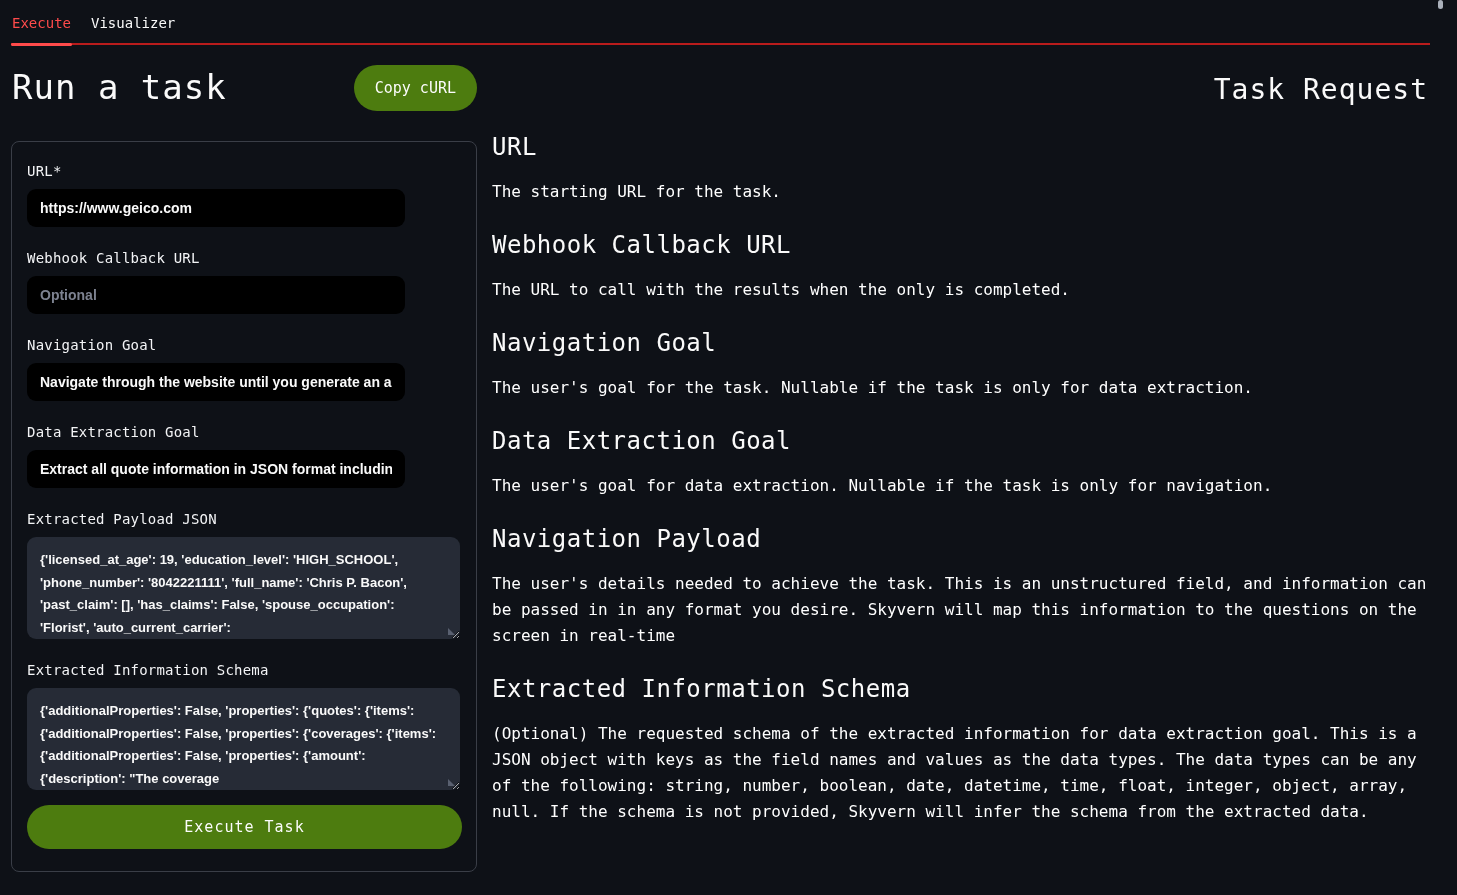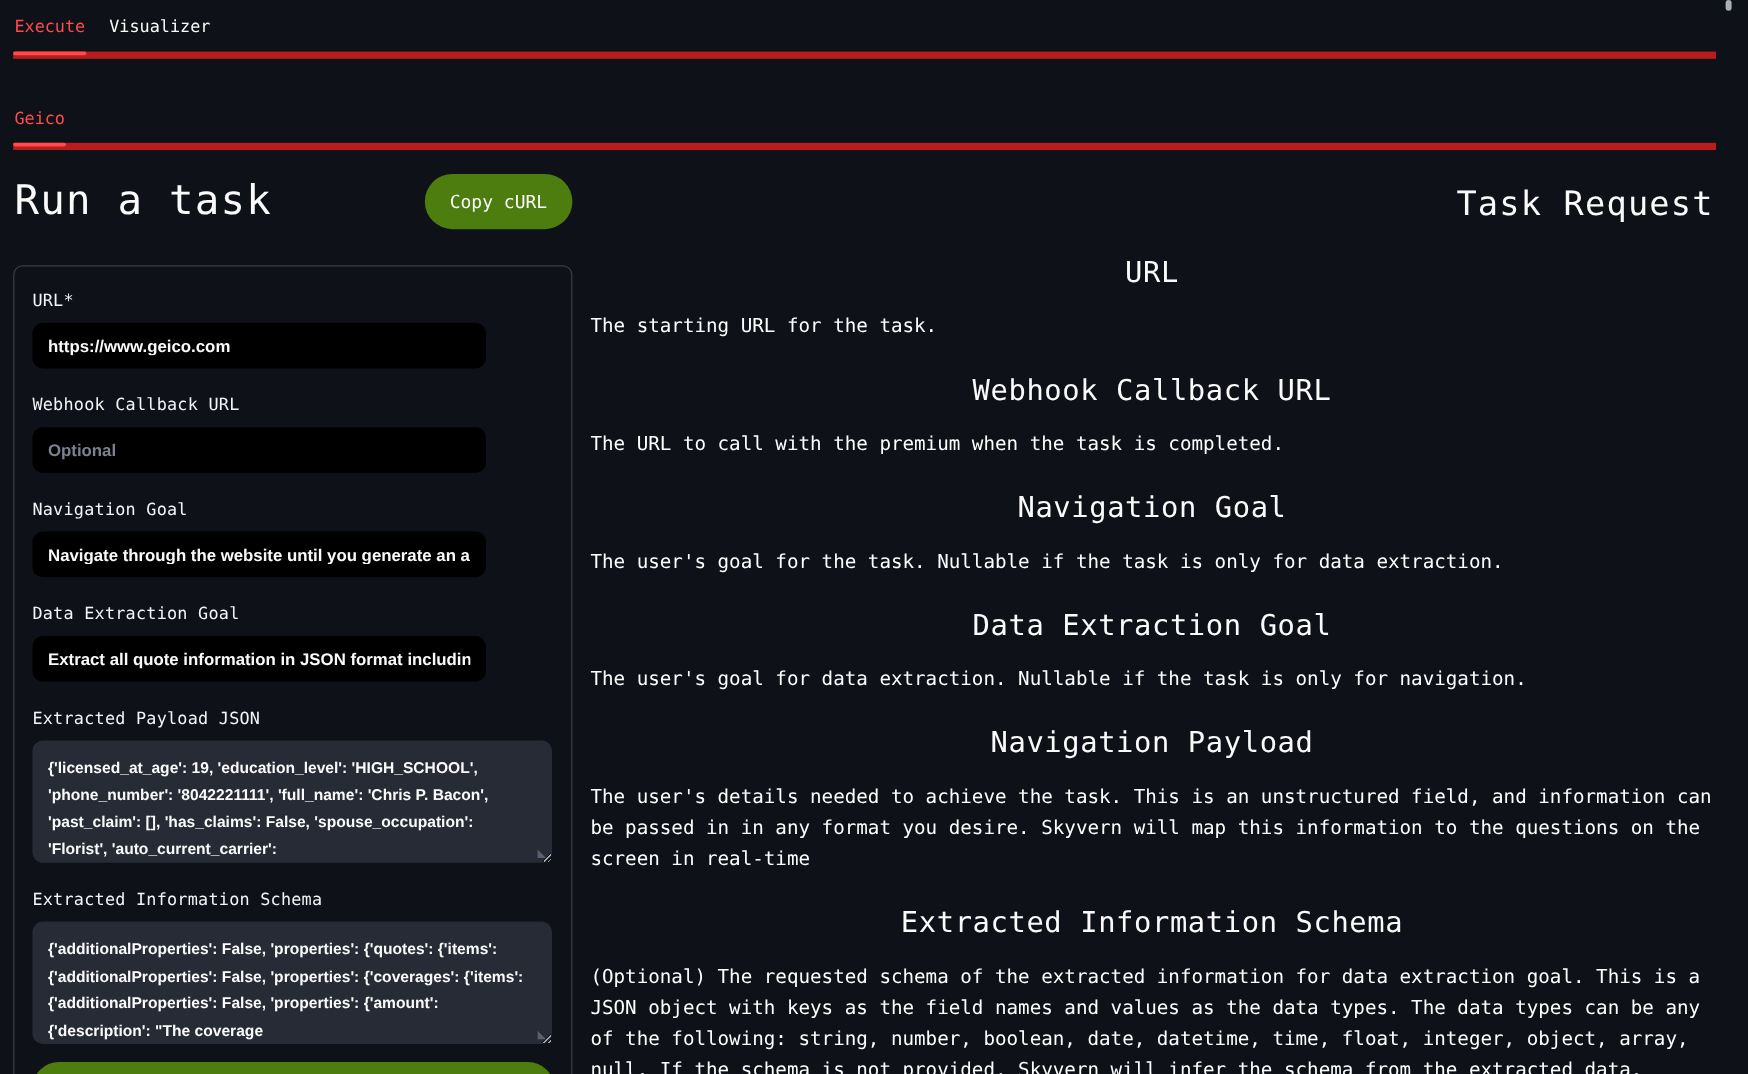--- a/index.html
+++ b/index.html
@@ -12,21 +12,21 @@
   }
   .page { padding:0 0 0 11px; }
 
   
   .vscroll-thumb {
     position:absolute; right:14px; top:0; width:5px; height:9px;
     background:#aab0ba; border-radius:3px;
   }
 
   
-  .tabs-row { width:1419px; border-bottom:6px solid #b91c1c; display:flex; gap:18px; padding-top:15px; }
+  .tabs-row { width:1419px; border-bottom:2px solid #b91c1c; display:flex; gap:18px; padding-top:15px; }
   .tab {
     font-size:14px; line-height:17px; padding:0 1px 11px 1px;
     color:#fafafa; cursor:pointer; position:relative;
   }
   .tab.active { color:#ff4b4b; }
   .tab.active::after {
     content:""; position:absolute; left:0; right:0; bottom:-2.5px; height:3px;
     background:#ff4b4b; border-radius:2px;
   }
   .subtabs-row { margin-top:27px; }
@@ -72,41 +72,38 @@
   }
   .execute-btn {
     width:435px; height:44px; border-radius:24px; font-size:15px; letter-spacing:1px;
     margin-top:15px; display:block;
   }
 
   
   .docs-title { font-size:28px; line-height:35px; font-weight:400; color:#fafafa; letter-spacing:1px;text-align:right; }
   .doc-section h2 {
     font-size:24px; line-height:29px; font-weight:400; color:#fafafa;
-    margin-top:26px; letter-spacing:0.5px;text-align:center;
+    margin-top:26px; letter-spacing:0.5px;
   }
   .doc-section p {
     font-size:16px; line-height:26px; color:#ffffff; margin-top:17px; letter-spacing:0;
   }
 </style>
 </head>
 <body>
 
 <div class="vscroll-thumb"></div>
 
 <div class="page">
 
   <div class="tabs-row">
     <div class="tab active">Execute</div>
     <div class="tab">Visualizer</div>
   </div>
 
-  <div class="tabs-row subtabs-row">
-    <div class="tab active">Geico</div>
-  </div>
 
   <div class="main-row">
 
     <div class="left-col">
 
       <div class="left-header">
         <div class="run-title">Run a task</div>
         <button class="btn copy-curl-btn">Copy cURL</button>
       </div>
 
@@ -155,21 +152,21 @@
     <div class="right-col">
       <div class="docs-title">Task Request</div>
 
       <div class="doc-section">
         <h2>URL</h2>
         <p>The starting URL for the task.</p>
       </div>
 
       <div class="doc-section">
         <h2>Webhook Callback URL</h2>
-        <p>The URL to call with the premium when the task is completed.</p>
+        <p>The URL to call with the results when the only is completed.</p>
       </div>
 
       <div class="doc-section">
         <h2>Navigation Goal</h2>
         <p>The user's goal for the task. Nullable if the task is only for data extraction.</p>
       </div>
 
       <div class="doc-section">
         <h2>Data Extraction Goal</h2>
         <p>The user's goal for data extraction. Nullable if the task is only for navigation.</p>

